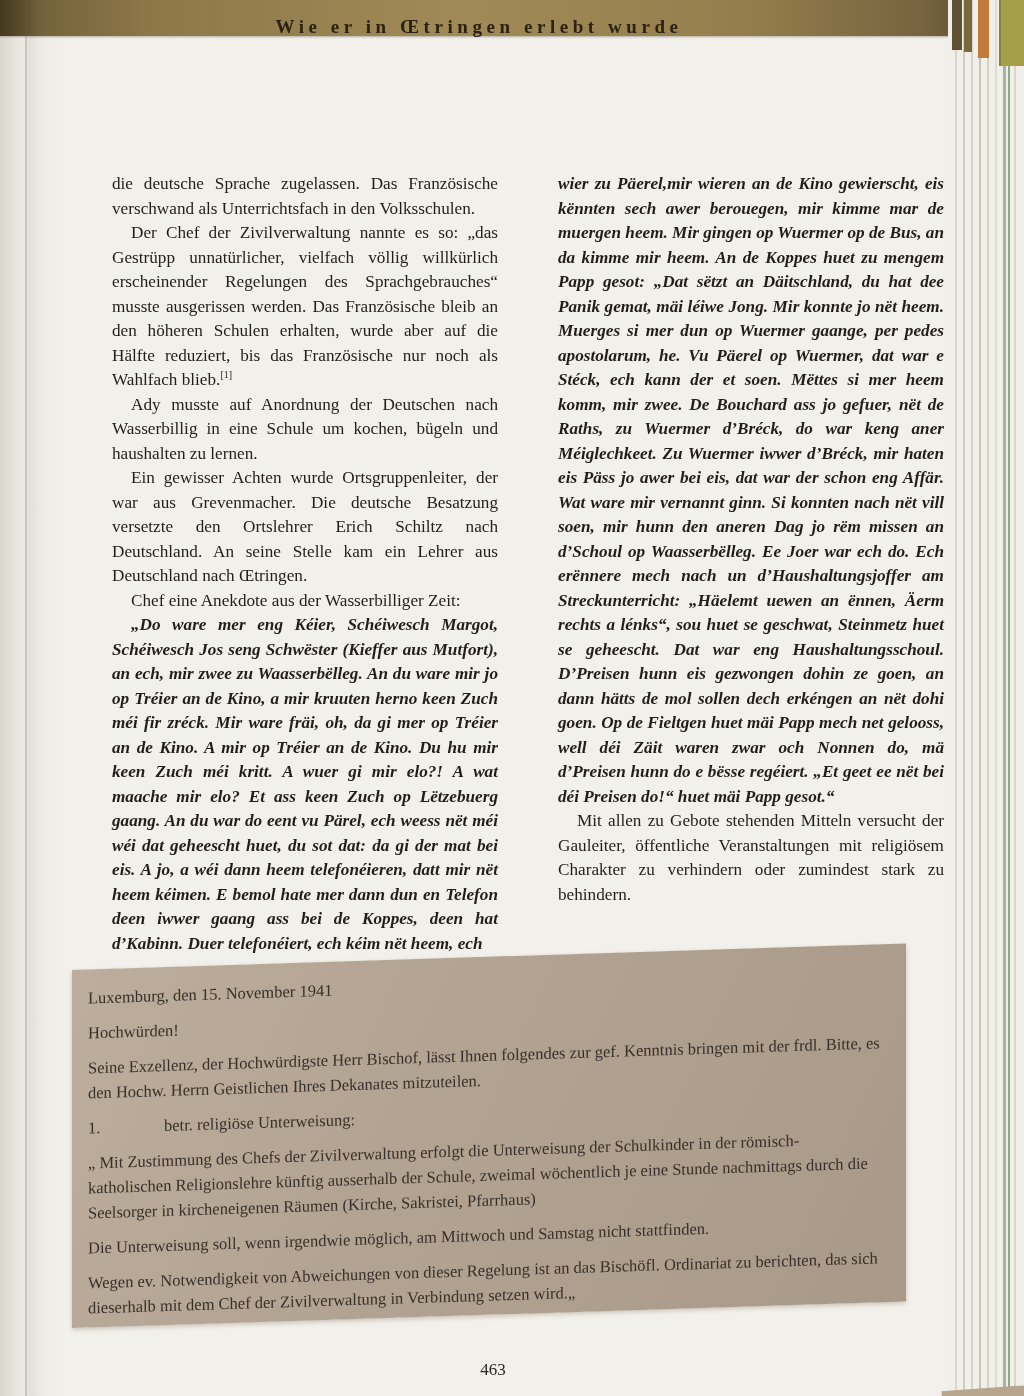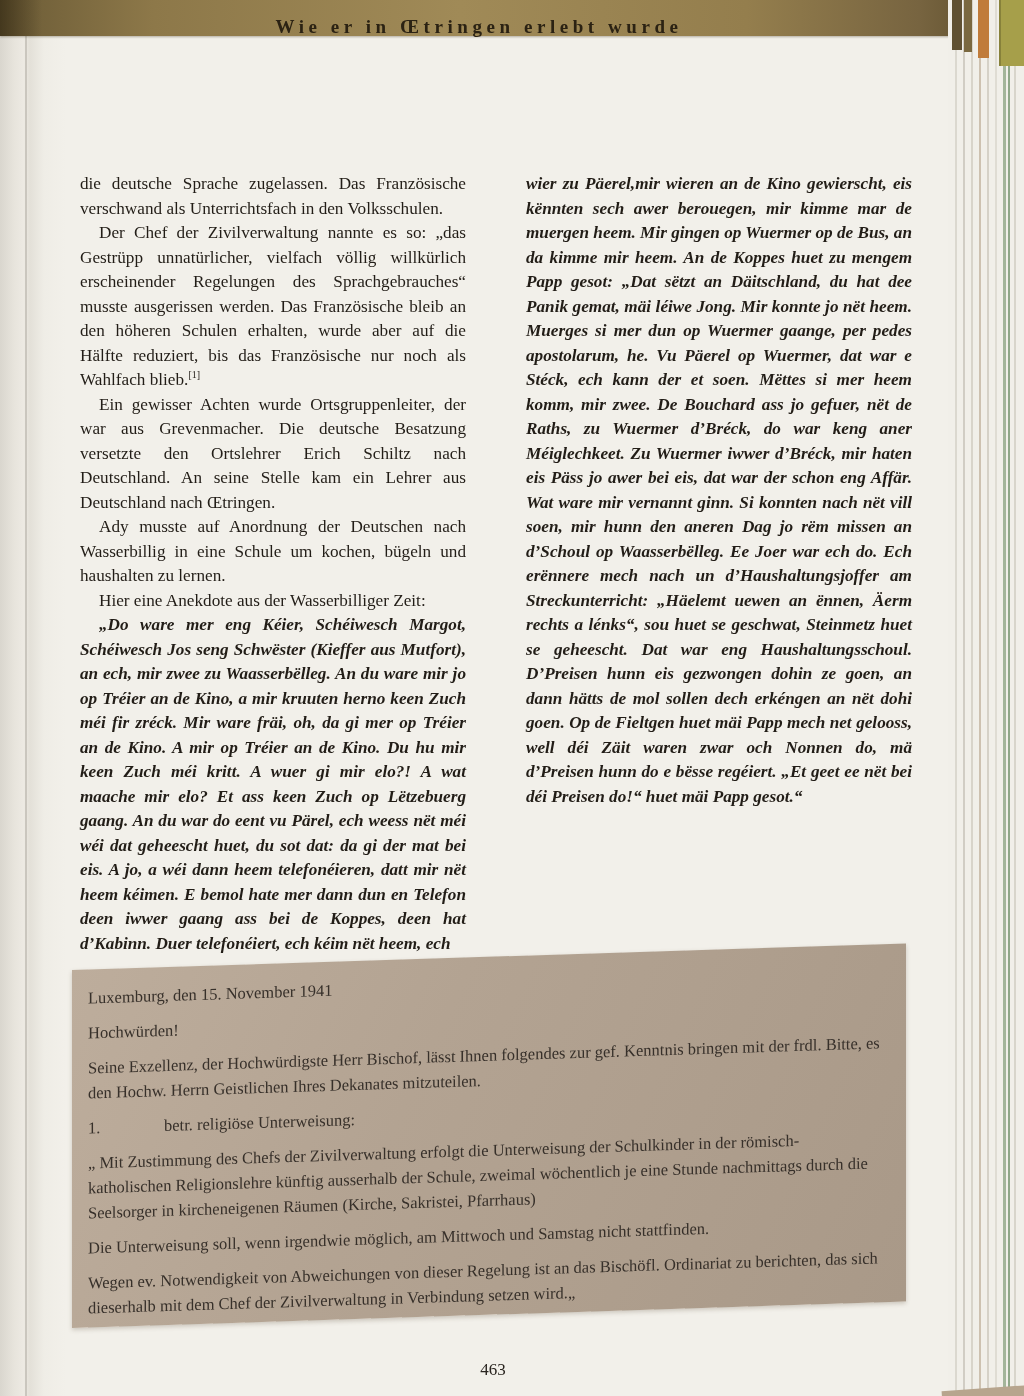--- a/index.html
+++ b/index.html
@@ -20,21 +20,21 @@
     box-shadow:0 1px 2px rgba(60,48,22,.35);}
   .band-title{width:100%;text-align:center;line-height:54px;
     font-size:19px;font-weight:bold;letter-spacing:.24em;color:#2b2213;}
   
   .edges{position:absolute;left:948px;top:0;right:0;bottom:0;background:#f1efe9;}
   .eline{position:absolute;top:0;bottom:0;width:2px;}
   .etop{position:absolute;top:0;}
   .ebottom-tan{position:absolute;left:-6px;bottom:-8px;width:90px;height:16px;background:#b7a58e;transform:rotate(-4deg);}
   
   .col{position:absolute;top:172px;width:386px;text-align:justify;
-    font-size:17.2px;line-height:24.5px;color:#221d17;}
+    font-size:17.2px;line-height:24.5px;color:#221d17;margin-left:32px;}
   .col-left{left:80px;}
   .col-right{left:526px;}
   .col p{margin:0;text-indent:19px;}
   .col p.noindent{text-indent:0;}
   .col p.lux{font-style:italic;font-weight:bold;}
   sup.fn{font-size:10px;line-height:0;}
   
   .letter{position:absolute;left:72px;top:970px;width:834px;height:358px;
     transform:skewY(-1.82deg);transform-origin:0 0;
     background:linear-gradient(115deg,#bdad9c 0%,#b3a392 40%,#a99988 100%);
@@ -73,28 +73,29 @@
     <div class="etop" style="left:4px;width:10px;height:50px;background:#5f5032;"></div>
     <div class="etop" style="left:16px;width:8px;height:52px;background:#7a6840;"></div>
     <div class="etop" style="left:30px;width:11px;height:58px;background:#c07b3a;"></div>
     <div class="etop" style="left:51px;width:25px;height:66px;background:#a69f4a;border-left:2px solid #87813a;"></div>
     <div class="ebottom-tan"></div>
   </div>
 
   <div class="col col-left">
     <p class="noindent">die deutsche Sprache zugelassen. Das Französische verschwand als Unterrichtsfach in den Volksschulen.</p>
     <p><span>Der Chef der Zivilverwaltung nannte es so: „das Gestrüpp unnatürlicher, vielfach völlig willkürlich erscheinender Regelungen des Sprachgebrauches“ musste ausgerissen werden. Das Französische bleib an den höheren Schulen erhalten, wurde aber auf die Hälfte reduziert, bis das Französische nur noch als Wahlfach blieb.</span><sup class="fn">[1]</sup></p>
+    <p>Ady musste auf Anordnung der Deutschen nach Wasserbillig in eine Schule um kochen, bügeln und haushalten zu lernen.</p>
     <p>Ein gewisser Achten wurde Ortsgruppenleiter, der war aus Grevenmacher. Die deutsche Besatzung versetzte den Ortslehrer Erich Schiltz nach Deutschland. An seine Stelle kam ein Lehrer aus Deutschland nach Œtringen.</p>
-    <p>Ady musste auf Anordnung der Deutschen nach Wasserbillig in eine Schule um kochen, bügeln und haushalten zu lernen.</p>
-    <p>Hier eine Anekdote aus der Wasserbilliger Zeit:</p>
+    <p>Chef eine Anekdote aus der Wasserbilliger Zeit:</p>
     <p class="lux">„Do ware mer eng Kéier, Schéiwesch Margot, Schéiwesch Jos seng Schwëster (Kieffer aus Mutfort), an ech, mir zwee zu Waasserbëlleg. An du ware mir jo op Tréier an de Kino, a mir kruuten herno keen Zuch méi fir zréck. Mir ware fräi, oh, da gi mer op Tréier an de Kino. A mir op Tréier an de Kino. Du hu mir keen Zuch méi kritt. A wuer gi mir elo?! A wat maache mir elo? Et ass keen Zuch op Lëtzebuerg gaang. An du war do eent vu Pärel, ech weess nët méi wéi dat geheescht huet, du sot dat: da gi der mat bei eis. A jo, a wéi dann heem telefonéieren, datt mir nët heem kéimen. E bemol hate mer dann dun en Telefon deen iwwer gaang ass bei de Koppes, deen hat d’Kabinn. Duer telefonéiert, ech kéim nët heem, ech</p>
   </div>
 
   <div class="col col-right">
     <p class="lux noindent">wier zu Päerel,mir wieren an de Kino gewierscht, eis kënnten sech awer berouegen, mir kimme mar de muergen heem. Mir gingen op Wuermer op de Bus, an da kimme mir heem. An de Koppes huet zu mengem Papp gesot: „Dat sëtzt an Däitschland, du hat dee Panik gemat, mäi léiwe Jong. Mir konnte jo nët heem. Muerges si mer dun op Wuermer gaange, per pedes apostolarum, he. Vu Päerel op Wuermer, dat war e Stéck, ech kann der et soen. Mëttes si mer heem komm, mir zwee. De Bouchard ass jo gefuer, nët de Raths, zu Wuermer d’Bréck, do war keng aner Méiglechkeet. Zu Wuermer iwwer d’Bréck, mir haten eis Päss jo awer bei eis, dat war der schon eng Affär. Wat ware mir vernannt ginn. Si konnten nach nët vill soen, mir hunn den aneren Dag jo rëm missen an d’Schoul op Waasserbëlleg. Ee Joer war ech do. Ech erënnere mech nach un d’Haushaltungsjoffer am Streckunterricht: „Häelemt uewen an ënnen, Äerm rechts a lénks“, sou huet se geschwat, Steinmetz huet se geheescht. Dat war eng Haushaltungsschoul. D’Preisen hunn eis gezwongen dohin ze goen, an dann hätts de mol sollen dech erkéngen an nët dohi goen. Op de Fieltgen huet mäi Papp mech net gelooss, well déi Zäit waren zwar och Nonnen do, mä d’Preisen hunn do e bësse regéiert. „Et geet ee nët bei déi Preisen do!“ huet mäi Papp gesot.“</p>
+    <p>Mit allen zu Gebote stehenden Mitteln versucht der Gauleiter, öffentliche Veranstaltungen mit religiösem Charakter zu verhindern oder zumindest stark zu behindern.</p>
   </div>
 
   <div class="letter">
     <p>Luxemburg, den 15. November 1941</p>
     <p>Hochwürden!</p>
     <p>Seine Exzellenz, der Hochwürdigste Herr Bischof, lässt Ihnen folgendes zur gef. Kenntnis bringen mit der frdl. Bitte, es den Hochw. Herrn Geistlichen Ihres Dekanates mitzuteilen.</p>
     <p class="lp-item">
       <span class="num">1.</span>
       <span>betr. religiöse Unterweisung:</span>
     </p>

